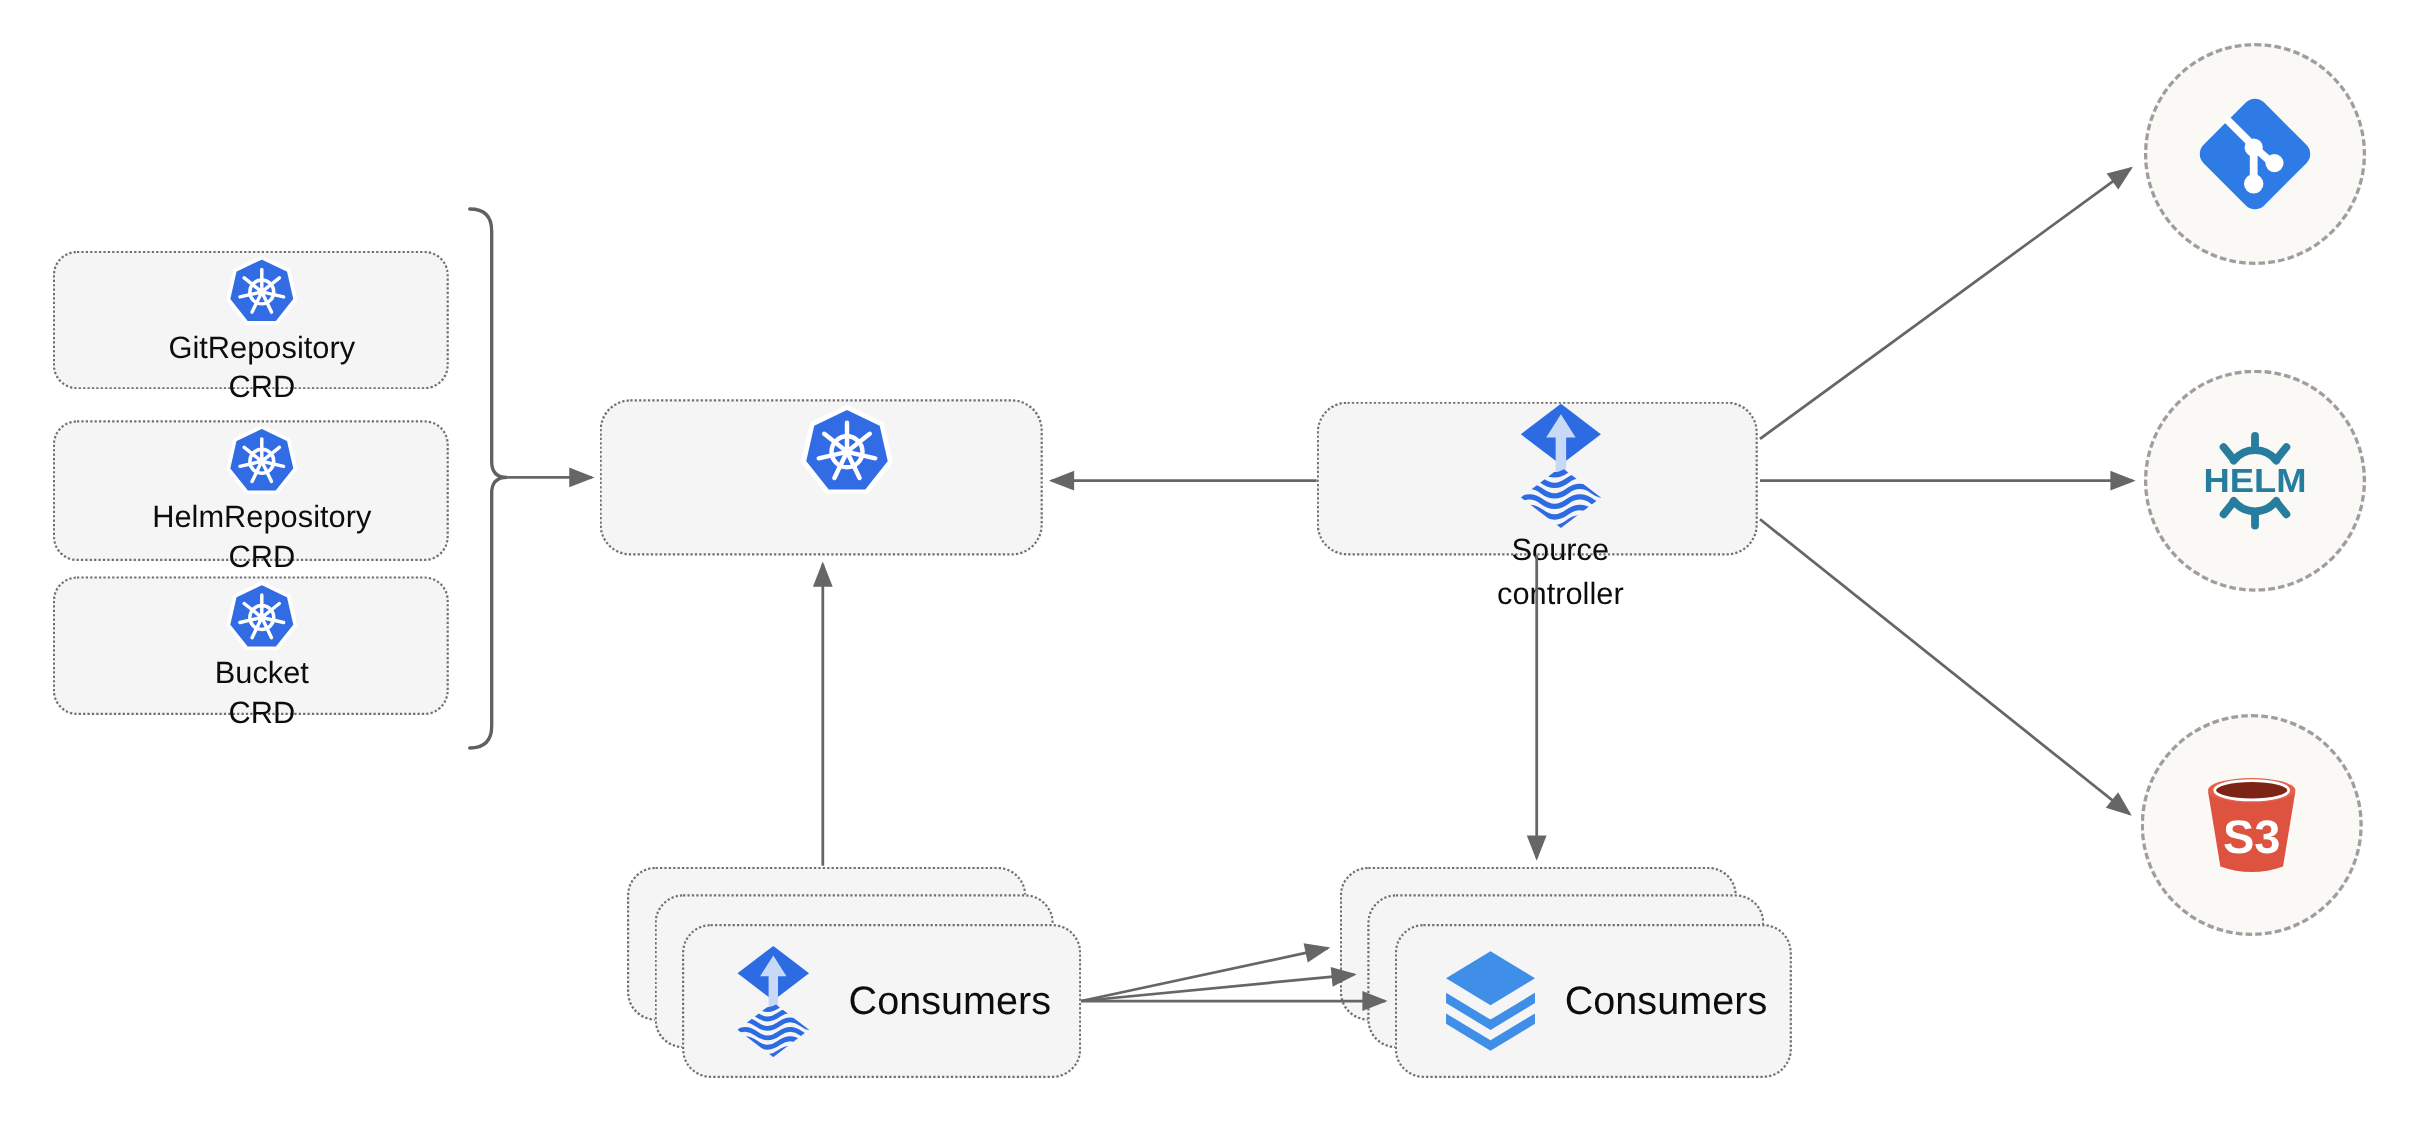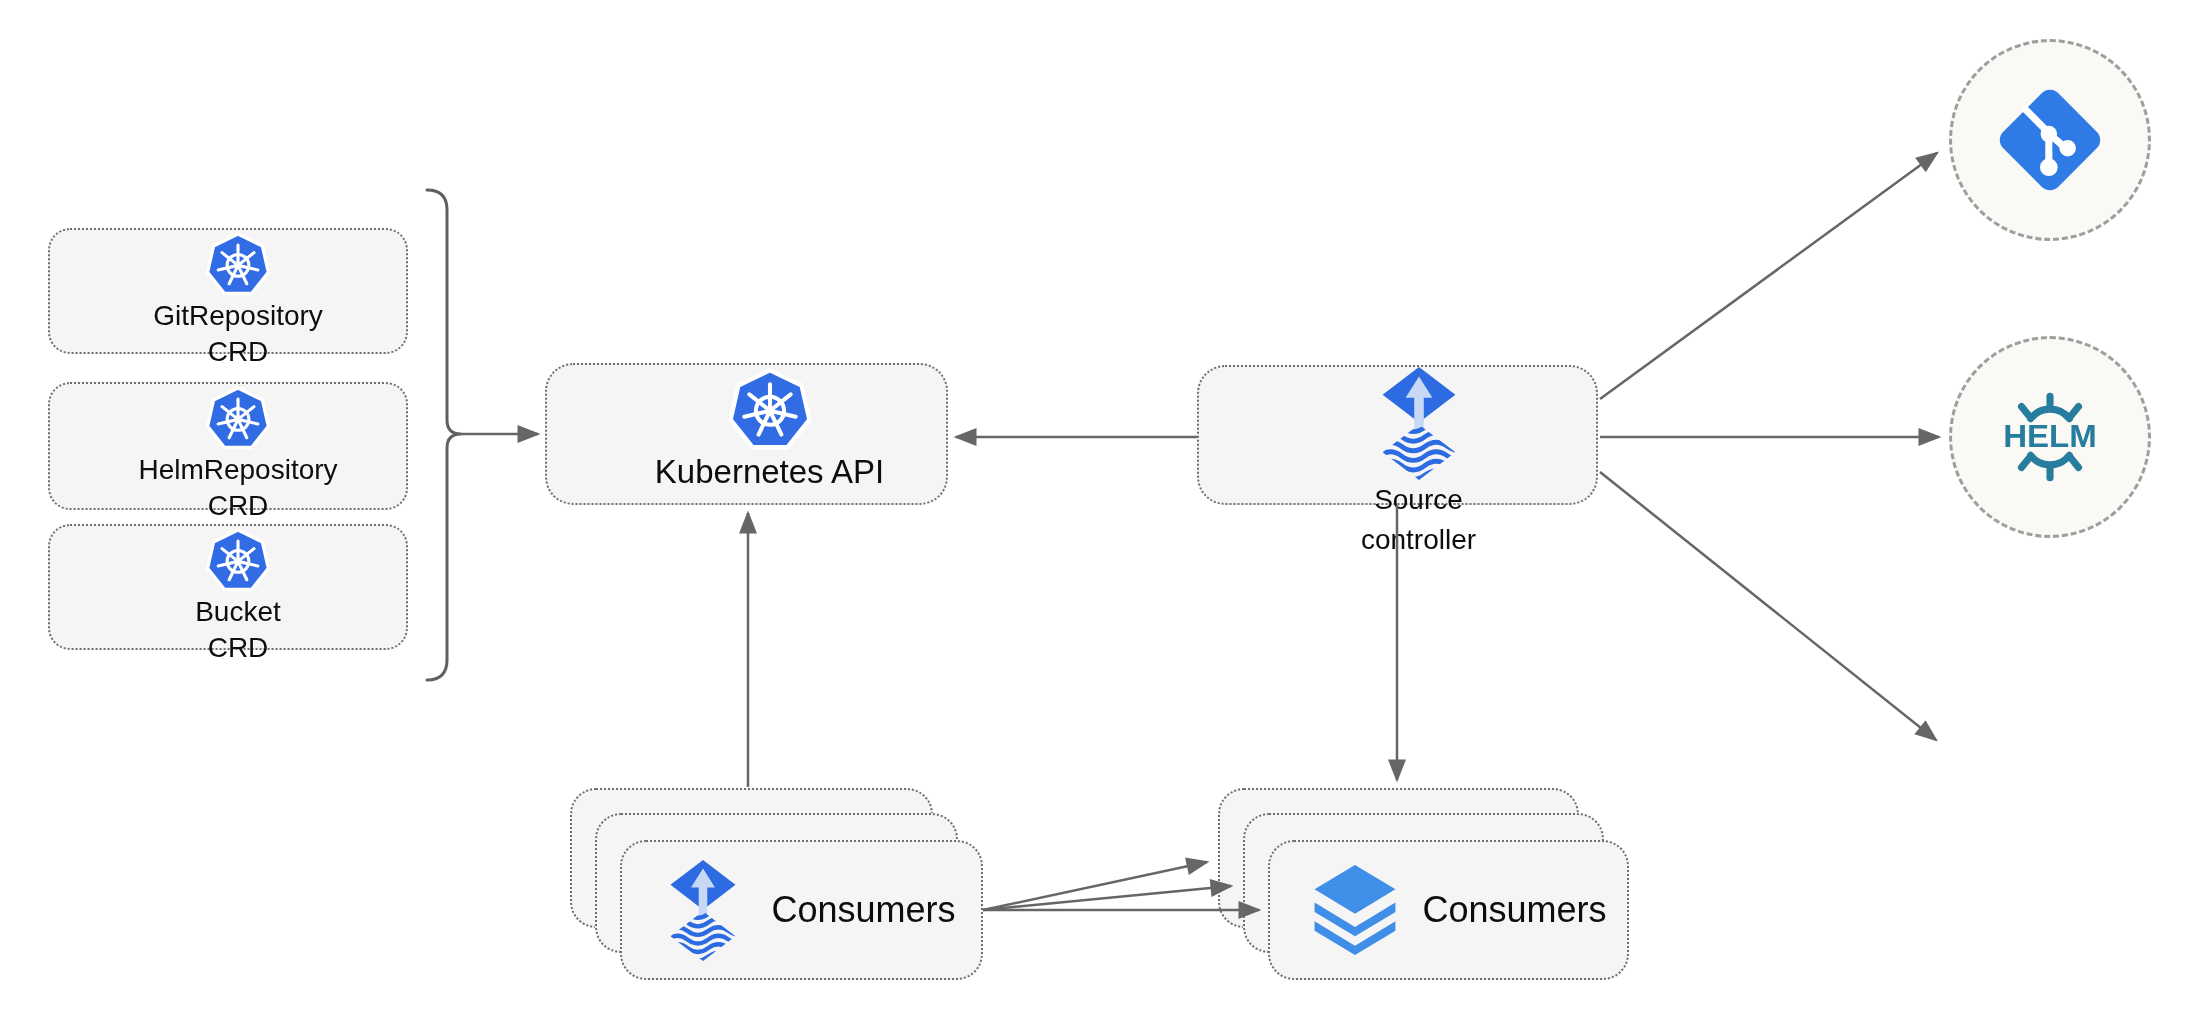--- a/index.html
+++ b/index.html
@@ -161,21 +161,20 @@
     <div class="label">
       <span>Bucket</span><br>
       <span>CRD</span>
     </div>
   </div>
 
   <div class="node" id="api">
     <svg class="icon" width="88" height="88" viewBox="0 0 100 100">
         <use href="#sym-k8s"></use>
       </svg>
-    <div class="label">Kubernetes API</div>
   </div>
 
   <div class="node" id="src">
     <svg class="icon" width="96" height="113" viewBox="0 0 100 118">
         <use href="#sym-flux"></use>
       </svg>
     <div class="label">
       <span>Source</span><br>
       <span>controller</span>
     </div>
@@ -218,14 +217,22 @@
         <line x1="75" y1="35" x2="83" y2="25"></line>
         <path d="M36,73 A24,24 0 0 0 74,73"></path>
         <line x1="55" y1="84" x2="55" y2="95"></line>
         <line x1="35" y1="75" x2="27" y2="85"></line>
         <line x1="75" y1="75" x2="83" y2="85"></line>
       </g>
       <text x="55" y="65" text-anchor="middle" font-size="30" font-weight="bold" fill="#277D9E" textLength="92" lengthAdjust="spacingAndGlyphs">HELM</text>
     </svg>
   </div>
 
+  <div class="ext-circle" id="ext-s3">
+    <svg width="112" height="112" viewBox="0 0 110 110">
+      <path d="M16,25 L27,92 Q55,102 83,92 L94,25 Q55,36 16,25 Z" fill="#DE5240"></path>
+      <ellipse cx="55" cy="24" rx="39" ry="11" fill="#E4604C"></ellipse>
+      <ellipse cx="55" cy="24" rx="33" ry="8.6" fill="#7E2417" stroke="#ffffff" stroke-width="2.5"></ellipse>
+      <text x="55" y="80" text-anchor="middle" font-size="42" font-weight="bold" fill="#ffffff">S3</text>
+    </svg>
+  </div>
 
 </div>
 
 </body></html>

